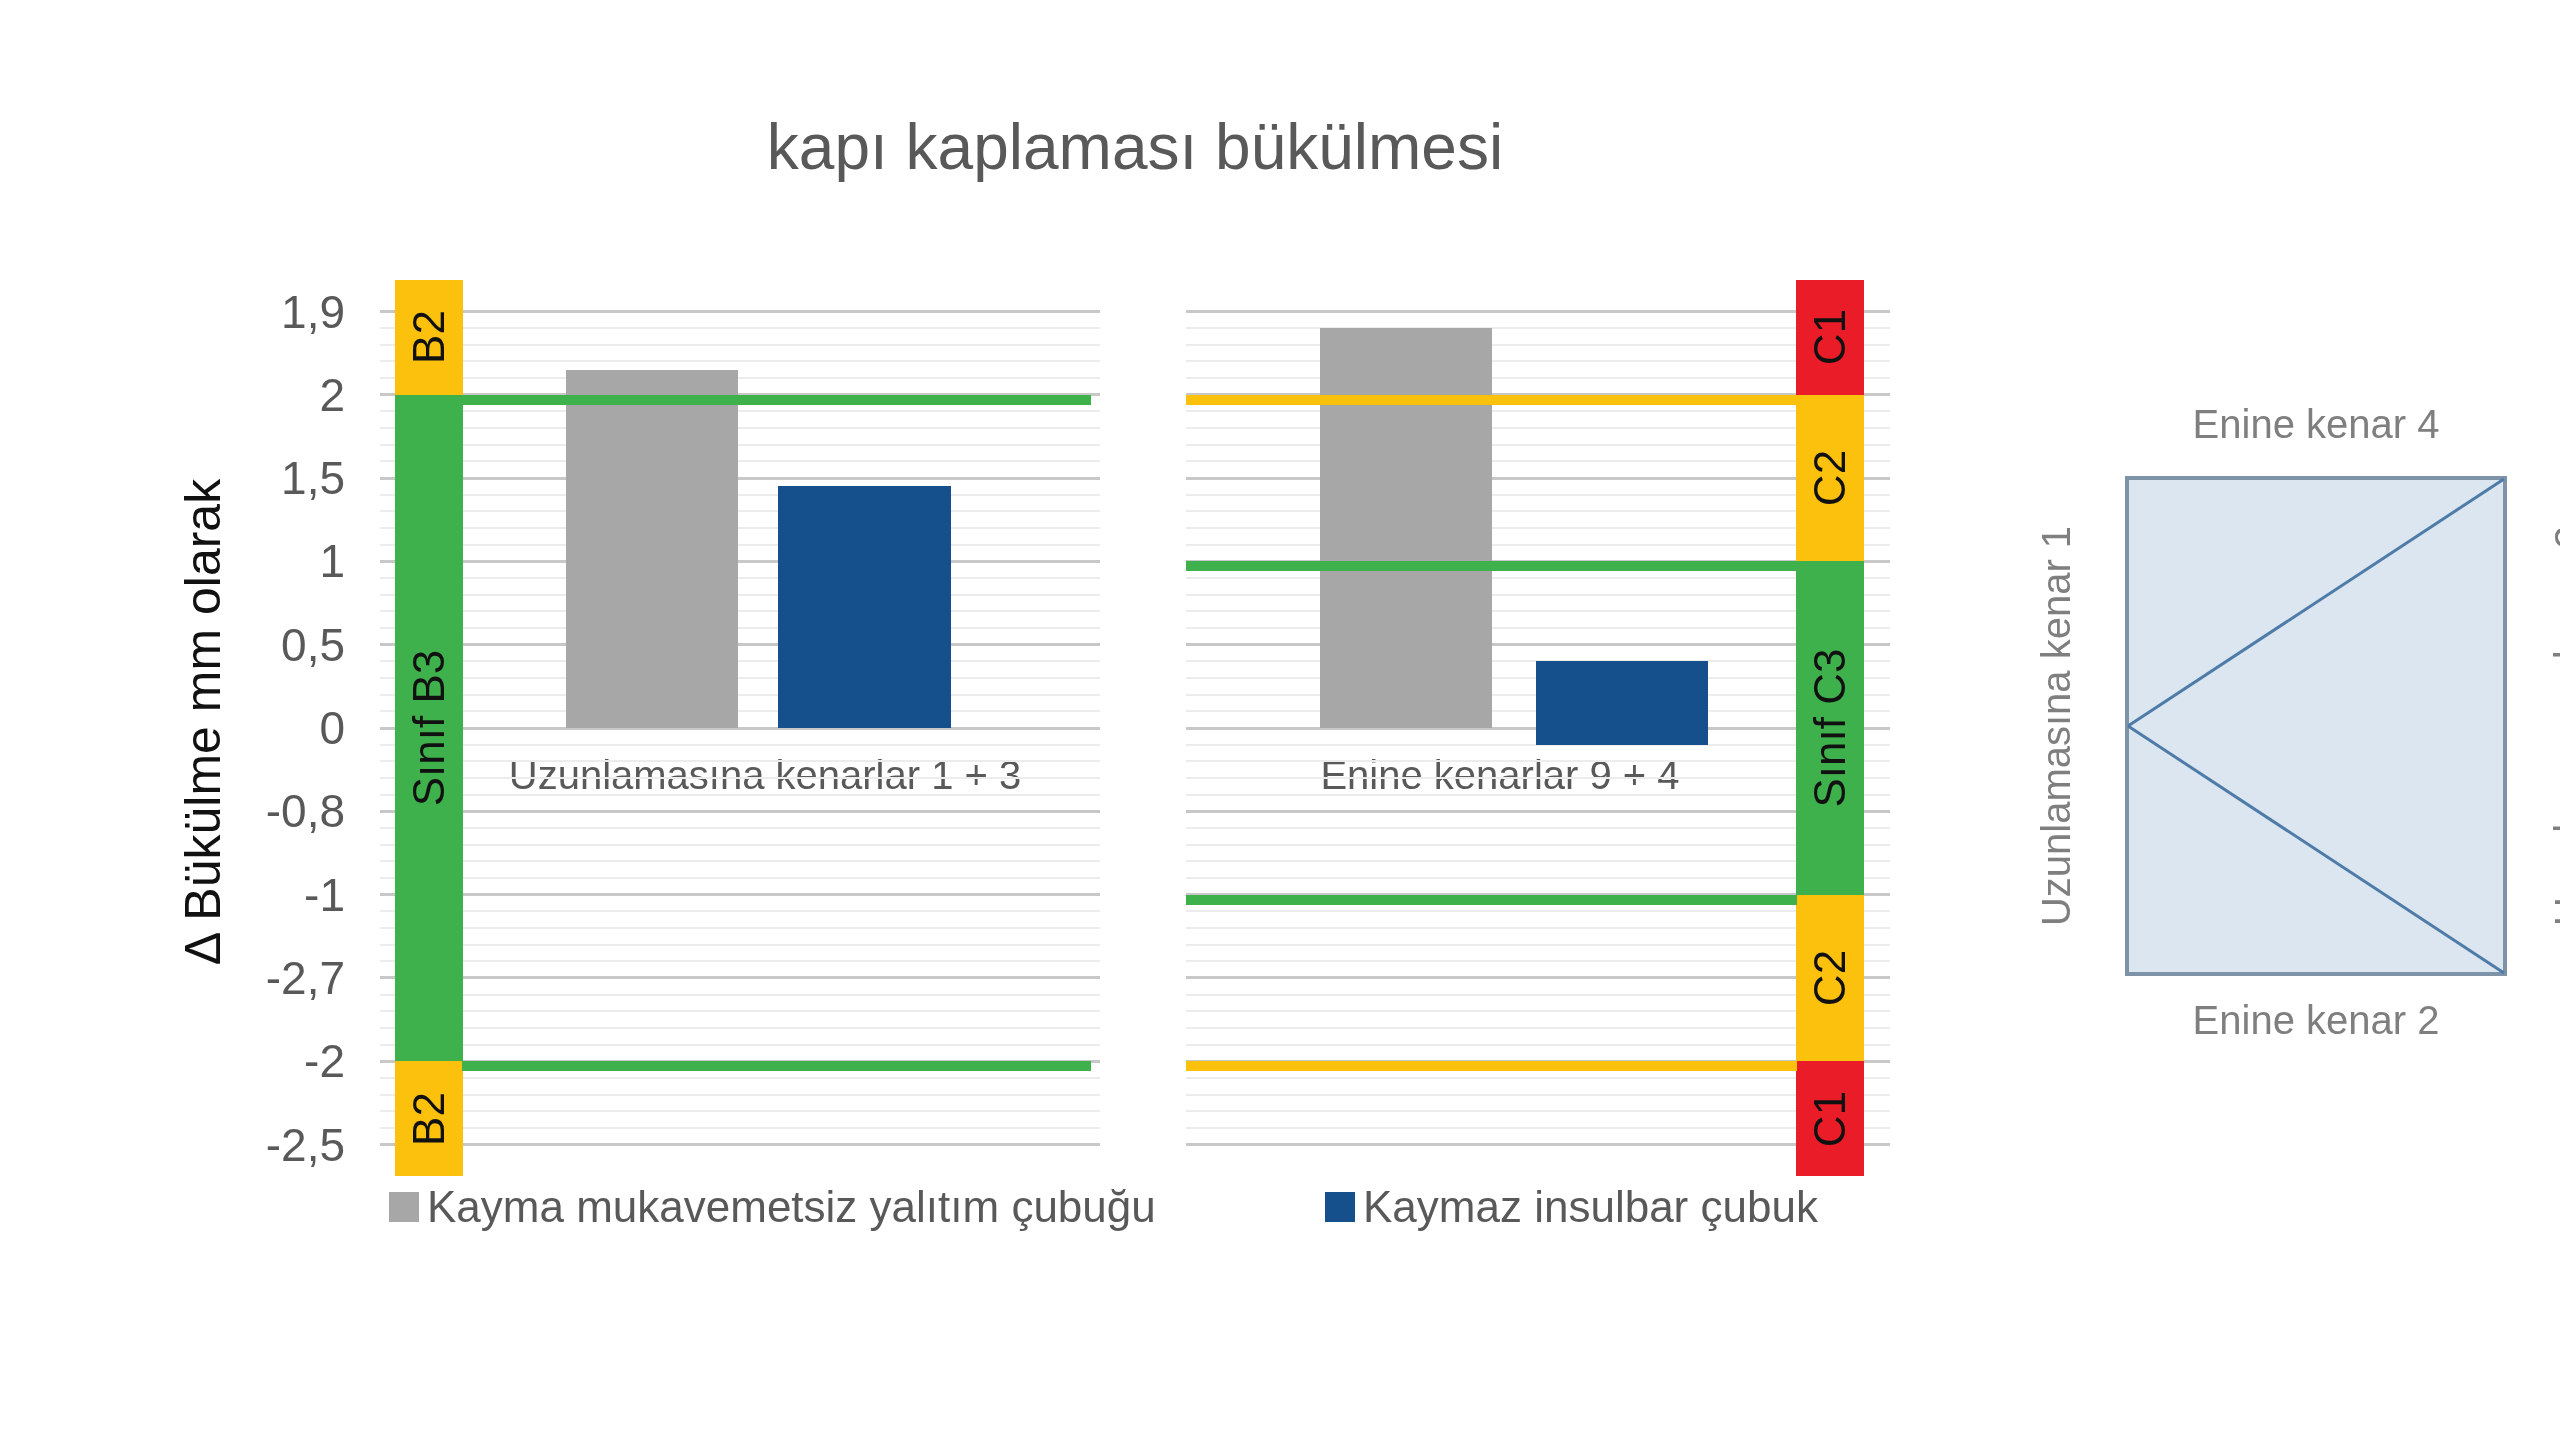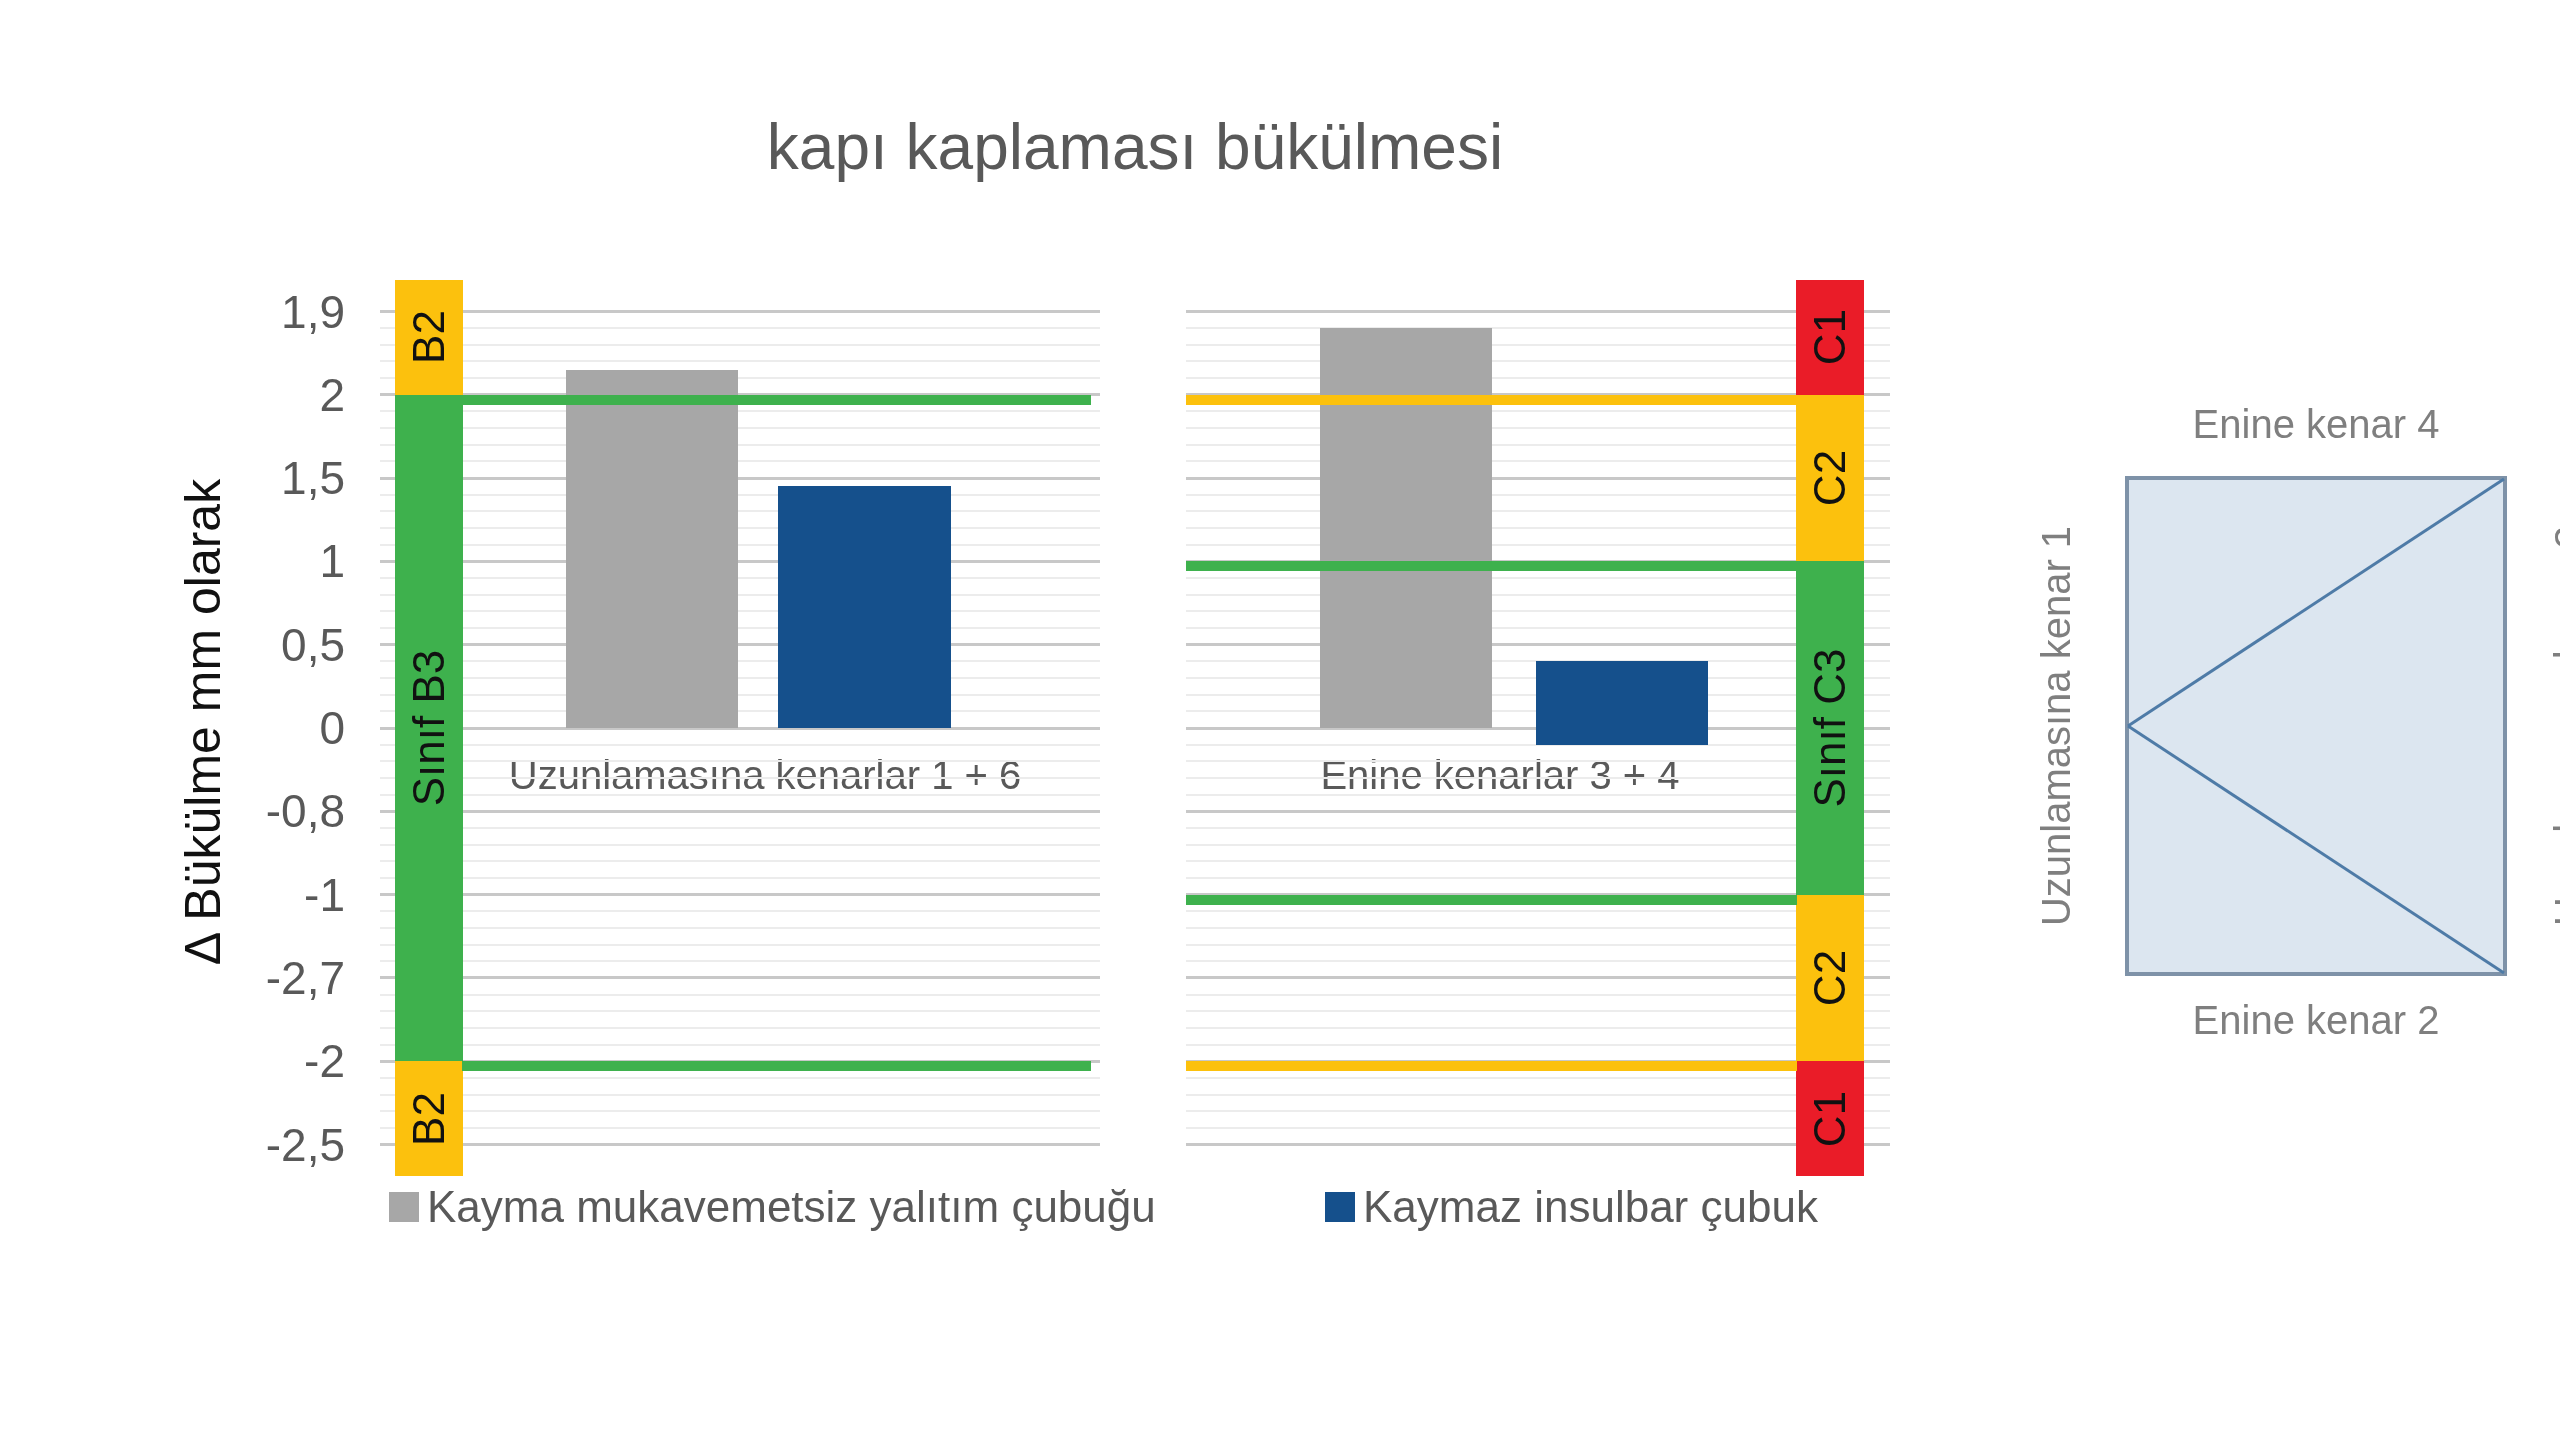--- a/index.html
+++ b/index.html
@@ -183,22 +183,22 @@
         <span>C1</span>
       </div>
       <div class="bar" style="left: 1320px; width: 172px; top: 328.16px; height: 399.84px; background: rgb(167, 167, 167); z-index: 3;"></div>
       <div class="bar" style="left: 1536px; width: 172px; top: 661.36px; height: 83.3px; background: rgb(21, 80, 140); z-index: 3;"></div>
       <div class="limit-line" style="left: 1186px; width: 611px; top: 394.8px; background: rgb(252, 193, 13); z-index: 4;"></div>
       <div class="limit-line" style="left: 1186px; width: 611px; top: 561.4px; background: rgb(62, 177, 77); z-index: 4;"></div>
       <div class="limit-line" style="left: 1186px; width: 611px; top: 894.6px; background: rgb(62, 177, 77); z-index: 4;"></div>
       <div class="limit-line" style="left: 1186px; width: 611px; top: 1061.2px; background: rgb(252, 193, 13); z-index: 4;"></div>
     </div>
 
-  <div class="cat-label" id="cat-left" style="left:415px;">Uzunlamasına kenarlar 1 + 6</div>
-  <div class="cat-label" id="cat-right" style="left:1150px;">Enine kenarlar 3 + 4</div>
+  <div class="cat-label" id="cat-left" style="left:415px;">Uzunlamasına kenarlar 1 + 3</div>
+  <div class="cat-label" id="cat-right" style="left:1150px;">Enine kenarlar 9 + 4</div>
 
   <div id="legend">
       <div class="legend-item" style="left: 389px;">
         <div class="legend-swatch" style="background: rgb(167, 167, 167);"></div>
         <div class="legend-label">Kayma mukavemetsiz yalıtım çubuğu</div>
       </div>
       <div class="legend-item" style="left: 1325px; justify-content: flex-end;">
         <div class="legend-swatch" style="background: rgb(21, 80, 140);"></div>
         <div class="legend-label">Kaymaz insulbar çubuk</div>
       </div>

